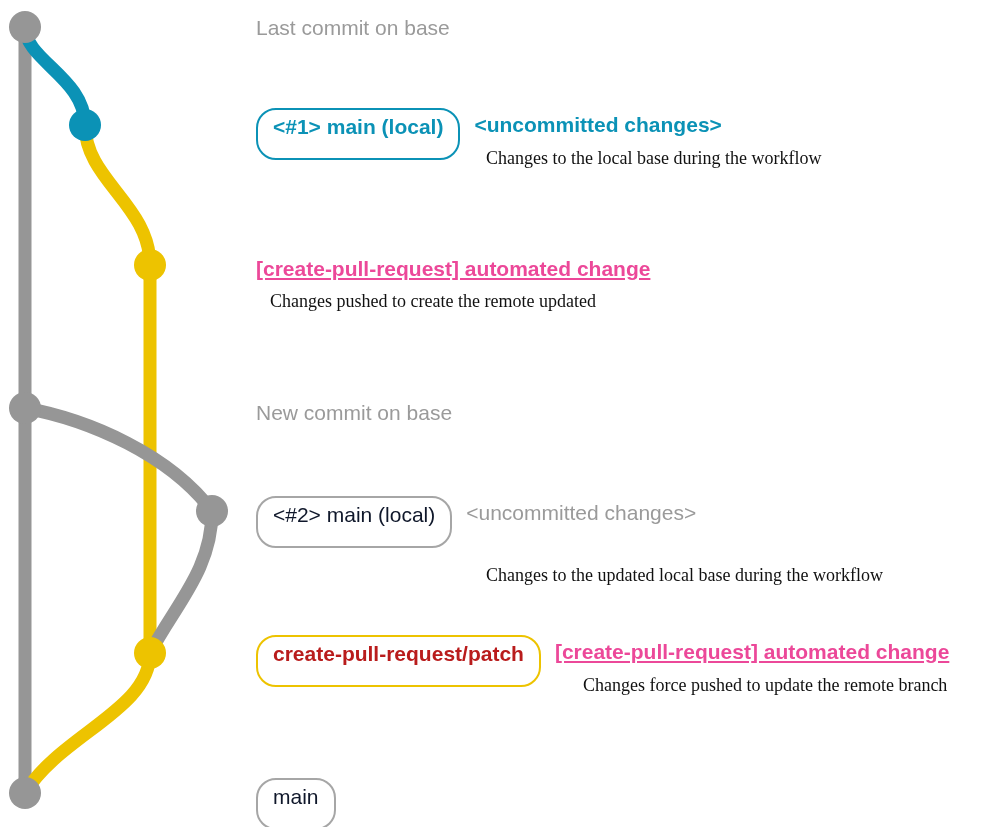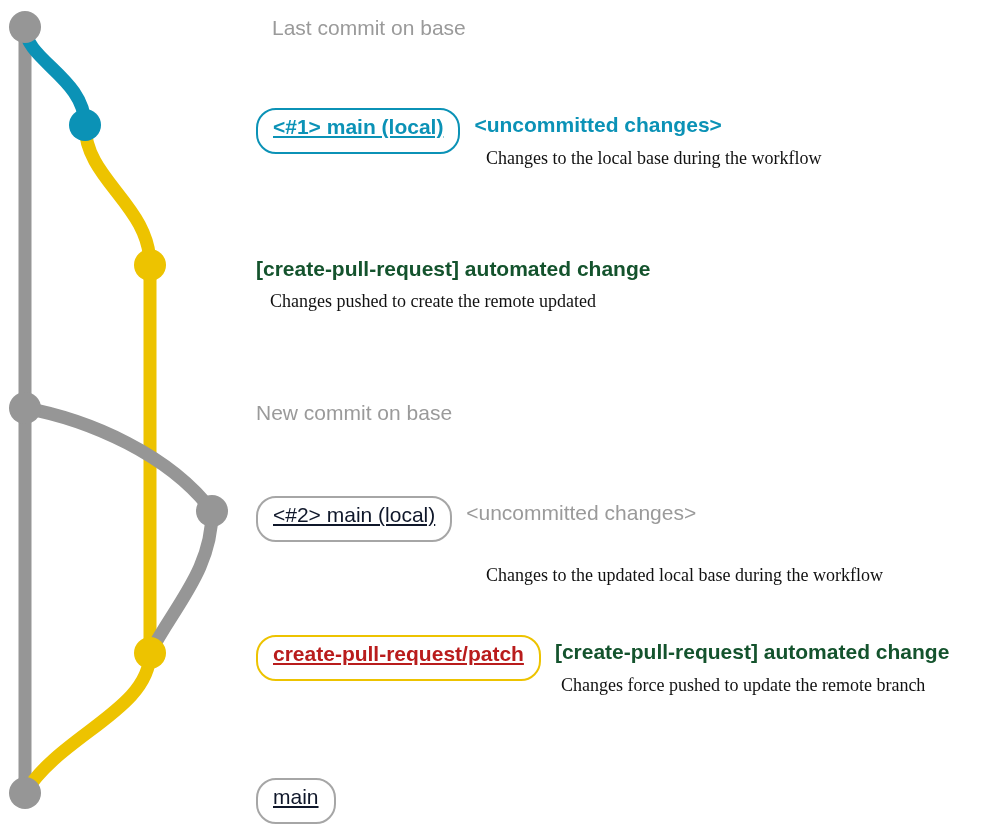--- a/index.html
+++ b/index.html
@@ -29,43 +29,42 @@
     display: flex;
     align-items: flex-start;
   }
 
   
   .badge {
     display: inline-block;
     box-sizing: border-box;
     border: 2px solid #999999;
     border-radius: 20px;
-    padding: 4px 15px 13px 15px;
+    padding: 4px 15px 19px 15px;
     font-family: "Liberation Sans", sans-serif;
     font-size: 21px;
     line-height: 25px;
     color: #999999;
     white-space: nowrap;
     background: #ffffff;
-    text-decoration: underline;
   }
   .badge.blue   { border-color: #0b92b6; color: #0b92b6; font-weight: bold; }
   .badge.yellow { border-color: #edc300; color: #b91c1c; font-weight: bold; }
   .badge.gray   { border-color: #a6a6a6; color: #0f172a; }
 
   
   .subject {
     font-family: "Liberation Sans", sans-serif;
     font-size: 21px;
     line-height: 34px;
     white-space: nowrap;
     margin-left: 14px;
   }
   .subject.blue   { color: #0b92b6; font-weight: bold; }
-  .subject.yellow { color: #14532d; font-weight: bold; }
+  .subject.yellow { color: #ec4899; font-weight: bold; text-decoration: underline; }
   .subject.gray   { color: #9a9a9a; }
 
   
   .subject.standalone { margin-left: 0; }
 
   
   .description {
     position: absolute;
     font-family: "Liberation Serif", serif;
     font-size: 18px;
@@ -95,21 +94,21 @@
 
   <circle cx="25" cy="27" r="16" fill="#969696"></circle>
   <circle cx="85" cy="125" r="16" fill="#0b92b6"></circle>
   <circle cx="150" cy="265" r="16" fill="#edc300"></circle>
   <circle cx="25" cy="408" r="16" fill="#969696"></circle>
   <circle cx="212" cy="511" r="16" fill="#969696"></circle>
   <circle cx="150" cy="653" r="16" fill="#edc300"></circle>
   <circle cx="25" cy="793" r="16" fill="#969696"></circle>
 </svg>
 
-<div class="row" style="left:272px; top:11px;">
+<div class="row" style="left:256px; top:11px;">
   <span class="subject gray standalone">Last commit on base</span>
 </div>
 
 <div class="row" style="left:256px; top:108px;">
   <span class="badge blue">&lt;#1&gt; main (local)</span>
   <span class="subject blue">&lt;uncommitted changes&gt;</span>
 </div>
 <div class="description" style="left:486px; top:146px;">Changes to the local base during the workflow</div>
 
 <div class="row" style="left:256px; top:252px;">
@@ -124,17 +123,17 @@
 <div class="row" style="left:256px; top:496px;">
   <span class="badge gray">&lt;#2&gt; main (local)</span>
   <span class="subject gray">&lt;uncommitted changes&gt;</span>
 </div>
 <div class="description" style="left:486px; top:515px;margin-top:48px;">Changes to the updated local base during the workflow</div>
 
 <div class="row" style="left:256px; top:635px;">
   <span class="badge yellow">create-pull-request/patch</span>
   <span class="subject yellow">[create-pull-request] automated change</span>
 </div>
-<div class="description" style="left:561px; top:673px;">Changes force pushed to update the remote branch</div>
+<div class="description" style="left:583px; top:673px;">Changes force pushed to update the remote branch</div>
 
 <div class="row" style="left:256px; top:778px;">
   <span class="badge gray">main</span>
 </div>
 
 </body></html>

